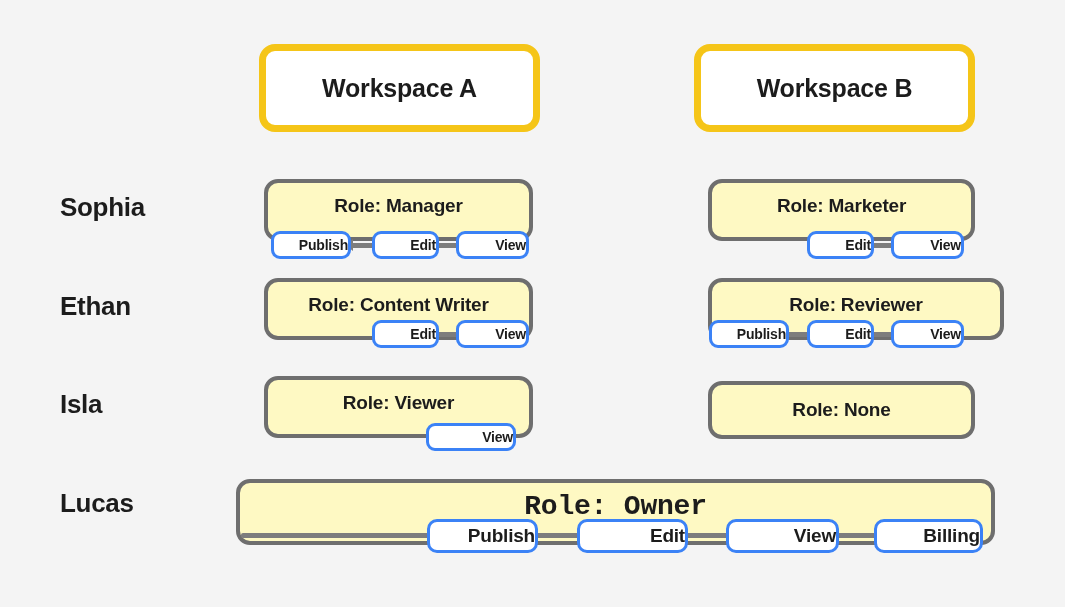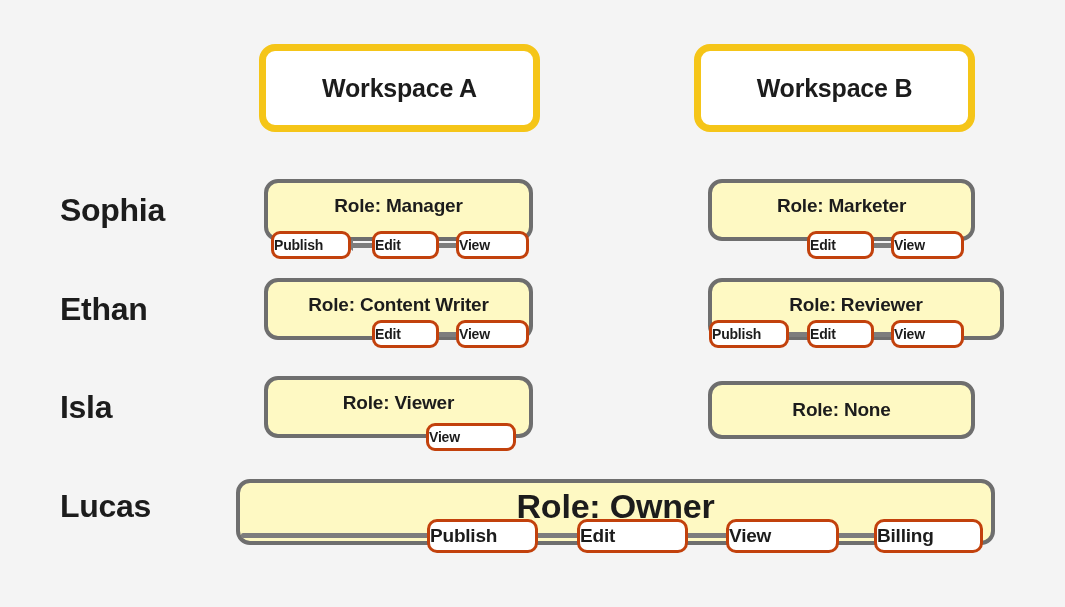--- a/index.html
+++ b/index.html
@@ -39,21 +39,21 @@
     color: #1c1c1c;
     letter-spacing: -0.2px;
     white-space: nowrap;
   }
   #ws-a { left: 259px; top: 44px; width: 281px; }
   #ws-b { left: 694px; top: 44px; width: 281px; }
 
   
   .person-name {
     position: absolute;
-    font-size: 32px;
+    font-size: 26px;
     font-weight: bold;
     color: #1c1c1c;
     letter-spacing: -0.3px;
     white-space: nowrap;
     left: 60px;
   }
   #name-sophia { top: 192px; }
   #name-ethan  { top: 291px; }
   #name-isla   { top: 389px; }
   #name-lucas  { top: 488px; }
@@ -72,43 +72,44 @@
   .role-card-label {
     font-size: 19px;
     font-weight: bold;
     color: #1c1c1c;
     letter-spacing: -0.2px;
     white-space: nowrap;
     position: relative;
     top: -4px;
   }
   .role-card.wide .role-card-label {
-    font-size: 34px;
+    font-size: 28px;
     top: -6px;
+    font-family: Liberation Mono, monospace;
   }
 
   
   #card-sophia-a { left: 264px; top: 179px; width: 269px; height: 62px; }
   #card-sophia-b { left: 708px; top: 179px; width: 267px; height: 62px; }
   #card-ethan-a  { left: 264px; top: 278px; width: 269px; height: 62px; }
   #card-ethan-b  { left: 708px; top: 278px; width: 296px; height: 62px; }
   #card-isla-a   { left: 264px; top: 376px; width: 269px; height: 62px; }
   #card-isla-b   { left: 708px; top: 381px; width: 267px; height: 58px; }
   #card-lucas    { left: 236px; top: 479px; width: 759px; height: 66px; }
 
   
   .pill {
     position: absolute;
     background: #ffffff;
-    border: 3px solid #c2410c;
+    border: 3px solid #3b82f6;
     border-radius: 9px;
     box-sizing: border-box;
     display: flex;
     align-items: center;
-    justify-content: flex-start;
+    justify-content: flex-end;
     height: 28px;
     z-index: 5;
   }
   .pill-label {
     font-size: 14px;
     font-weight: bold;
     color: #1c1c1c;
     letter-spacing: -0.2px;
     white-space: nowrap;
   }

